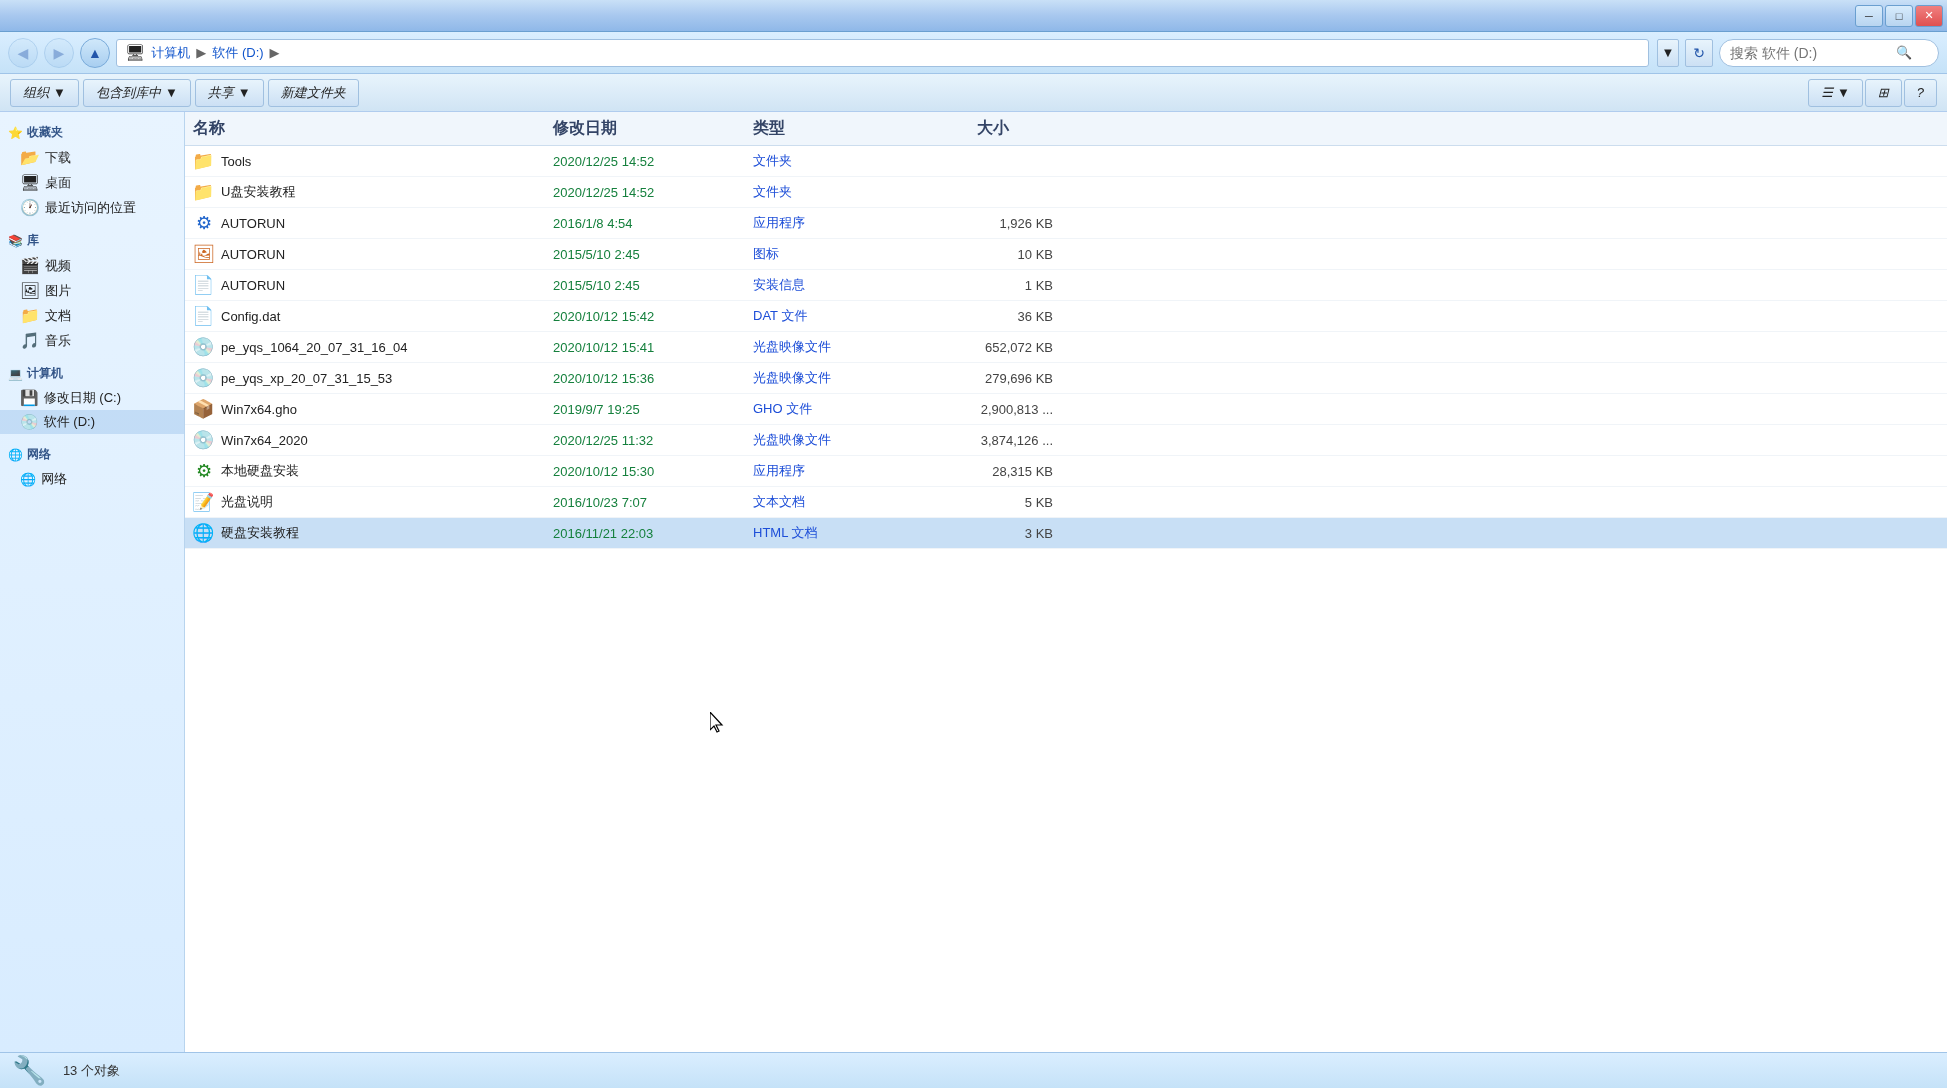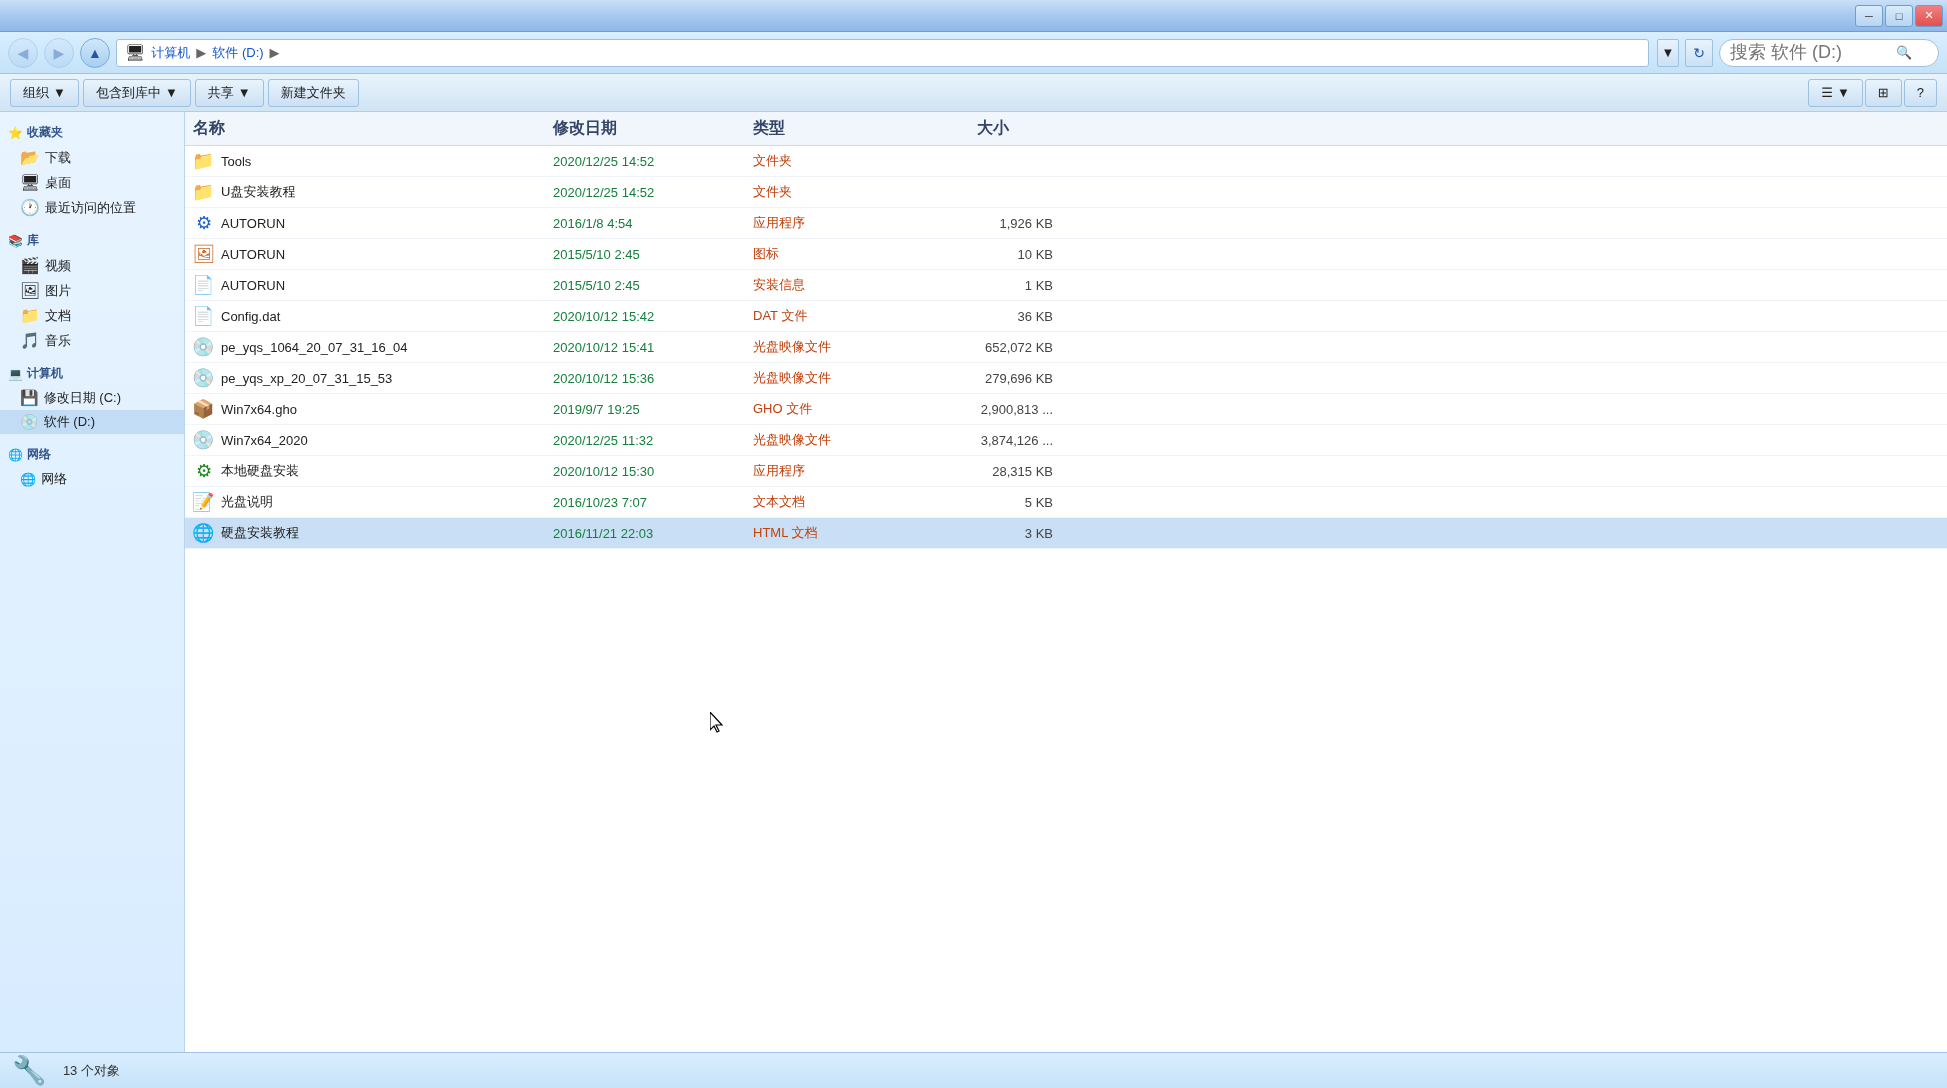--- a/index.html
+++ b/index.html
@@ -98,36 +98,37 @@
       border-radius: 14px;
       display: flex;
       align-items: center;
       background: white;
       padding: 0 10px;
       gap: 6px;
     }
     .search-box input {
       border: none;
       outline: none;
-      font-size: 18px;
+      font-size: 14px;
       color: #888;
       width: 160px;
       background: transparent;
     }
     .search-icon-btn { cursor: pointer; color: #555; font-size: 13px; }
 
     
     .toolbar {
       height: 38px;
       background: linear-gradient(to bottom, #e8f4fc, #d0e4f4);
       display: flex;
       align-items: center;
       padding: 0 10px;
       gap: 4px;
       border-bottom: 1px solid #b0ccee;
+      font-style: italic;
     }
     .toolbar-btn {
       height: 28px;
       padding: 0 12px;
       border: 1px solid #a0c0e0;
       border-radius: 3px;
       background: linear-gradient(to bottom, #e8f4fc, #cce0f4);
       cursor: pointer;
       display: flex;
       align-items: center;
@@ -207,21 +208,21 @@
       align-items: center;
       padding: 4px 8px;
       border-bottom: 1px solid #f0f4f8;
       font-size: 13px;
       cursor: pointer;
     }
     .file-row.selected { background: #c8dff5; }
     .file-icon { width: 22px; height: 22px; margin-right: 6px; display: flex; align-items: center; justify-content: center; font-size: 18px; flex-shrink: 0; }
     .file-name { flex: 0 0 332px; overflow: hidden; text-overflow: ellipsis; white-space: nowrap; }
     .file-date { flex: 0 0 200px; color: #15803d; }
-    .file-type { flex: 0 0 180px; color: #c2410c; }
+    .file-type { flex: 0 0 180px; color: #1d4ed8; }
     .file-size { flex: 0 0 140px; text-align: right; padding-right: 20px; color: #444; }
 
     
     .status-bar {
       height: 36px;
       background: linear-gradient(to bottom, #daeeff, #c5e2f8);
       border-top: 1px solid #a0c4e8;
       display: flex;
       align-items: center;
       padding: 0 12px;

